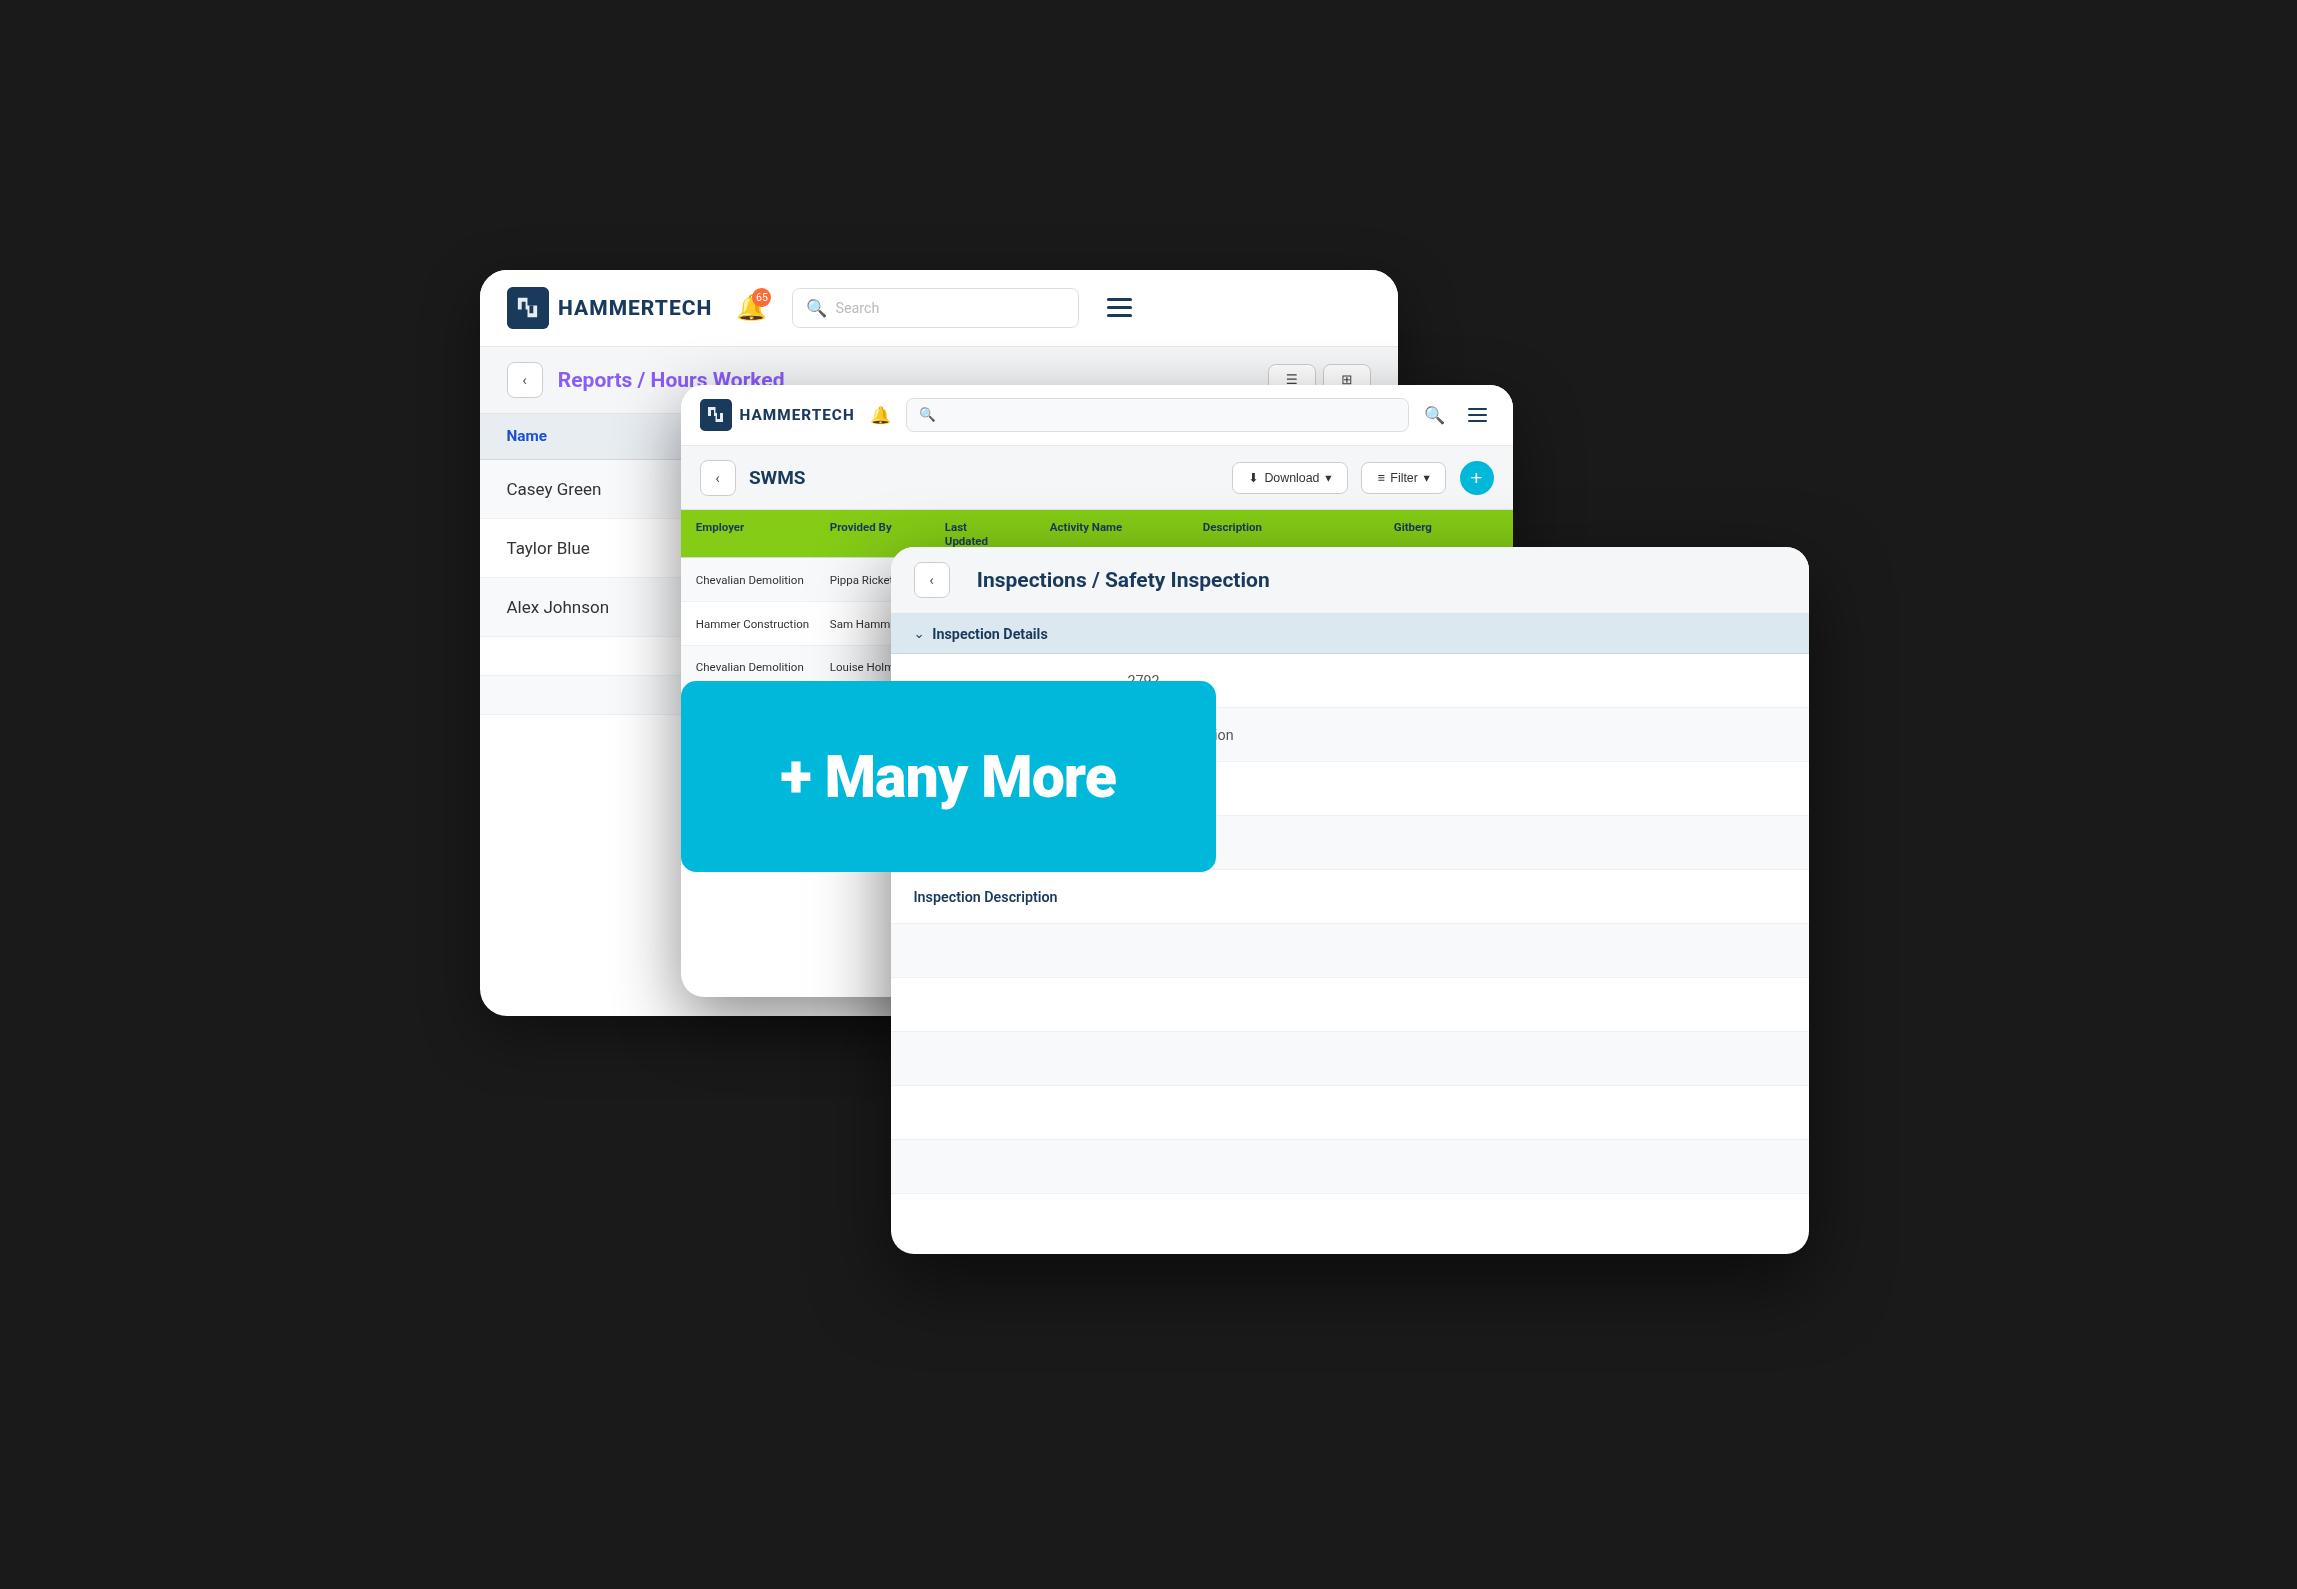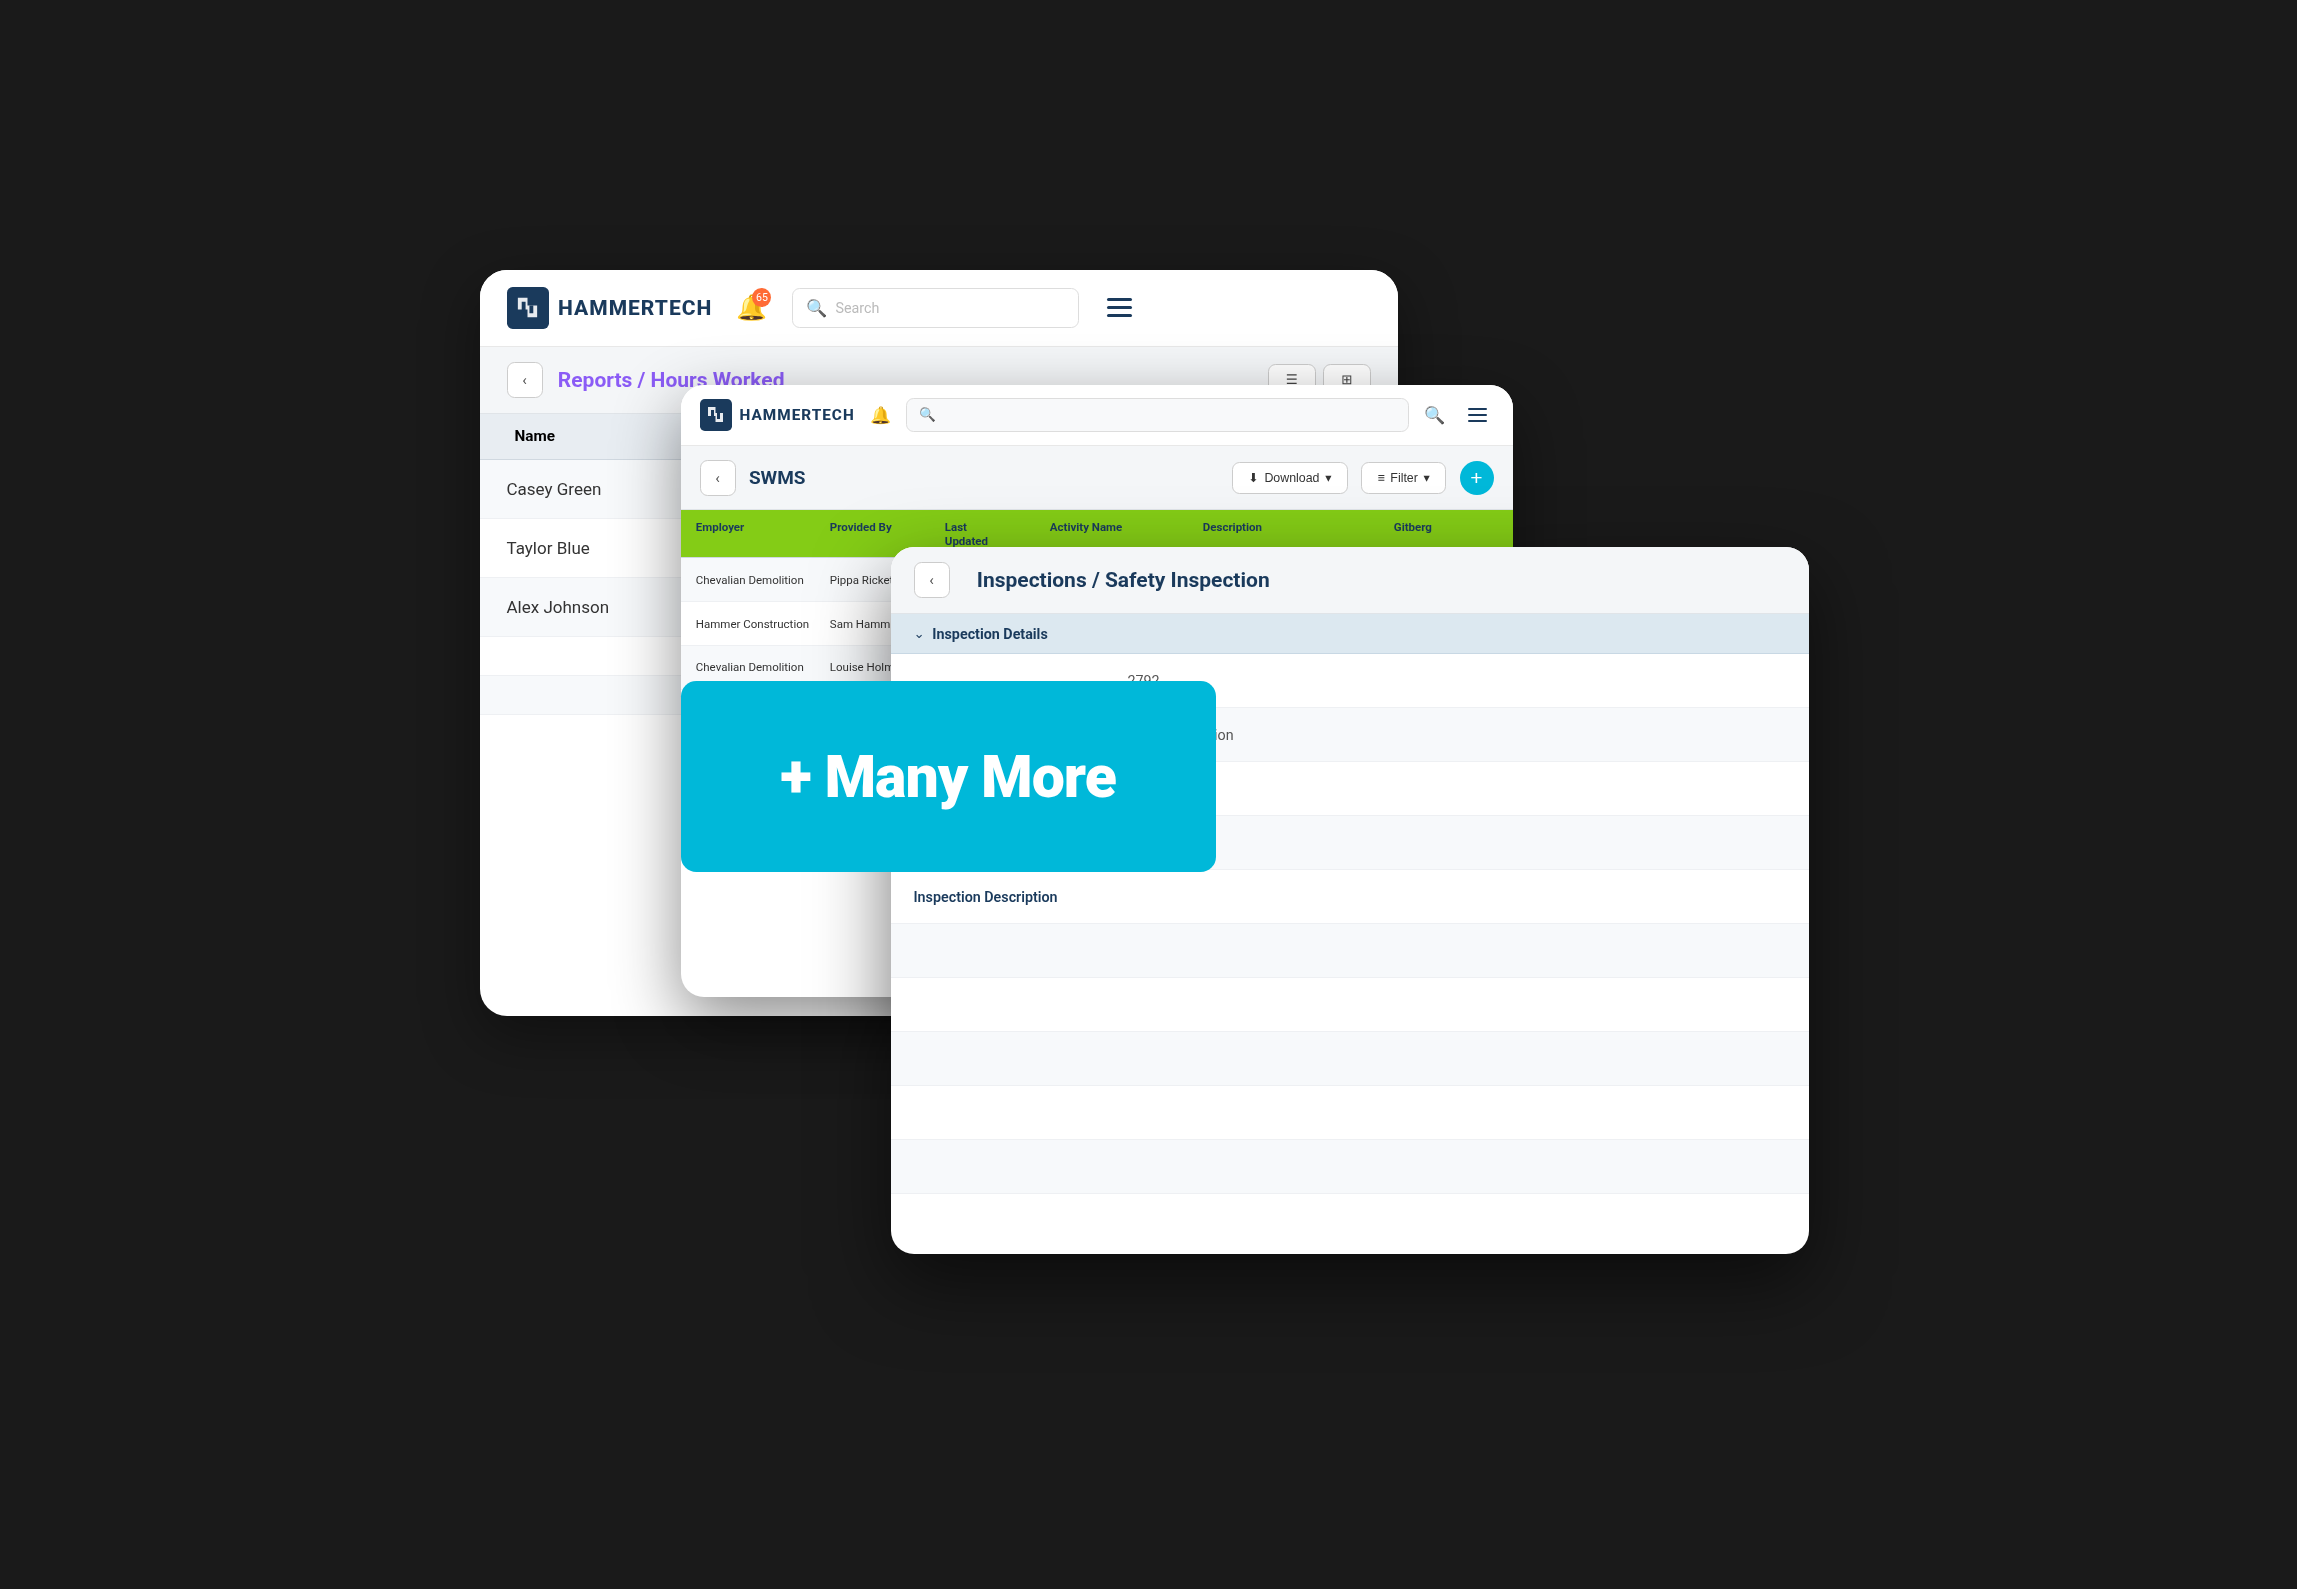--- a/index.html
+++ b/index.html
@@ -175,22 +175,21 @@
       display: grid;
       grid-template-columns: 191px 1fr;
       background: #e8edf2;
       padding: 13.4px 27px;
       border-bottom: 1px solid #d0d8e0;
     }
 
     .table-header-cell {
       font-size: 15.3px;
       font-weight: 700;
-      color: #000000;
-      margin-left: 8px;
+      color: #1d4ed8;
     }
 
     .table-row {
       display: grid;
       grid-template-columns: 191px 1fr;
       padding: 19px 27px;
       border-bottom: 1px solid #eef0f3;
       align-items: center;
     }
 

